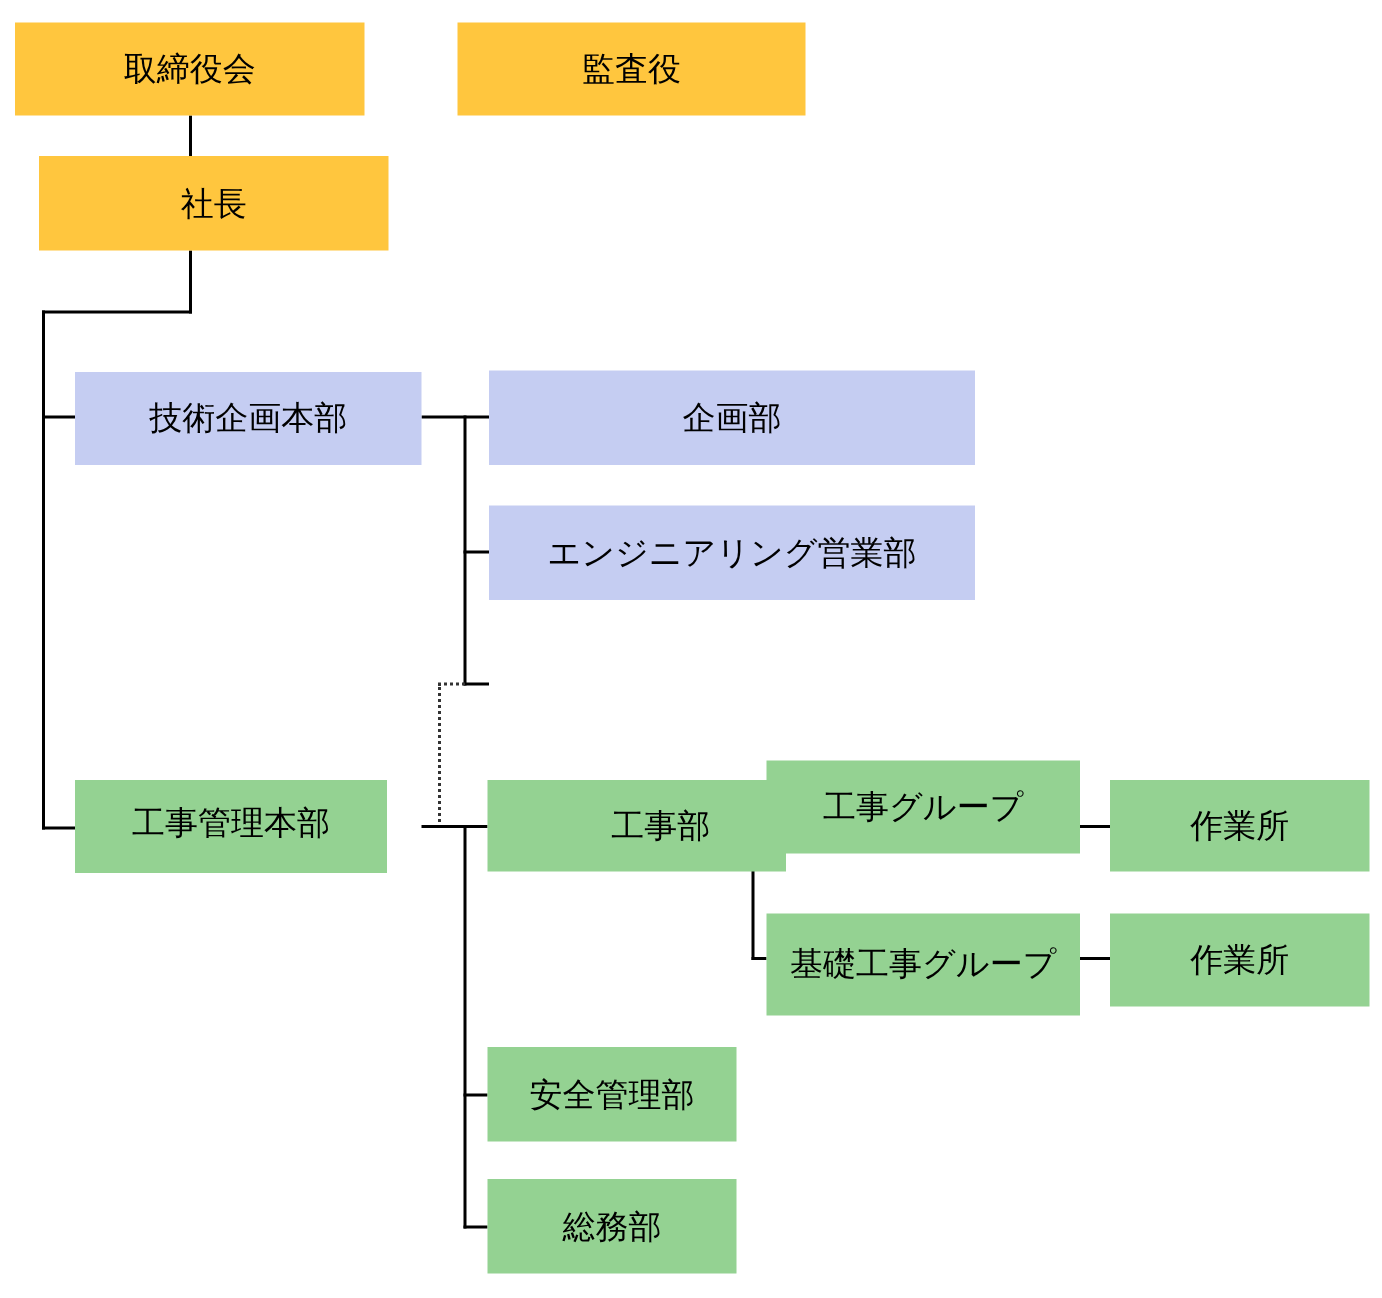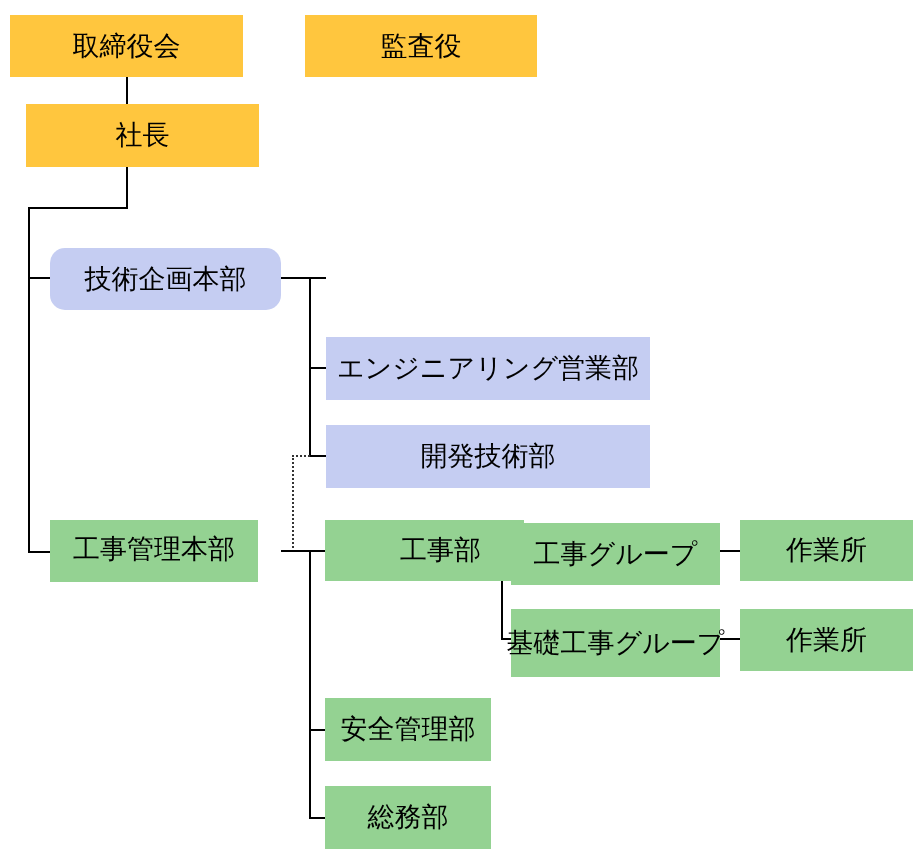--- a/index.html
+++ b/index.html
@@ -9,21 +9,21 @@
     height: 865px;
     background: var(--bg, #ffffff);
     font-family: "Liberation Sans", "DejaVu Sans", sans-serif;
     overflow: hidden;
   }
   .node {
     position: absolute;
     display: flex;
     align-items: center;
     justify-content: center;
-    font-size: 27px;
+    font-size: 22px;
     line-height: 1;
     color: #000000;
     white-space: nowrap;
     text-align: center;
   }
   .c-yellow { background: var(--c-yellow, #FFC63E); }
   .c-blue   { background: var(--c-blue,   #C5CDF2); }
   .c-green  { background: var(--c-green,  #94D292); }
   .ln { position: absolute; background: var(--c-line, #000000); }
   .ln-h { height: 2px; }
@@ -67,26 +67,26 @@
   <div class="ln ln-h" style="left:492px; top:550px; width:19px;"></div>
   <div class="ln ln-v" style="left:501px; top:550px; height:90px;"></div>
   <div class="ln ln-h" style="left:501px; top:638px; width:10px;"></div>
   <div class="ln ln-h" style="left:720px; top:550px; width:20px;"></div>
   <div class="ln ln-h" style="left:720px; top:638px; width:20px;"></div>
 
   <div class="node c-yellow" style="left:10px;  top:15px;  width:233px; height:62px;">取締役会</div>
   <div class="node c-yellow" style="left:305px; top:15px;  width:232px; height:62px;">監査役</div>
   <div class="node c-yellow" style="left:26px;  top:104px; width:233px; height:63px;">社長</div>
 
-  <div class="node c-blue" style="left:50px;  top:248px; width:231px; height:62px;border-radius:15px;">技術企画本部</div>
+  <div class="node c-blue" style="left:50px;  top:248px; width:231px; height:62px;">技術企画本部</div>
+  <div class="node c-blue" style="left:326px; top:247px; width:324px; height:63px;">企画部</div>
   <div class="node c-blue" style="left:326px; top:337px; width:324px; height:63px;">エンジニアリング営業部</div>
-  <div class="node c-blue" style="left:326px; top:425px; width:324px; height:63px;">開発技術部</div>
 
   <div class="node c-green" style="left:50px;  top:520px; width:208px; height:62px;font-family:Liberation Mono, monospace;">工事管理本部</div>
   <div class="node c-green" style="left:325px; top:520px; width:167px; height:61px;padding-left:32px;">工事部</div>
-  <div class="node c-green" style="left:511px; top:523px; width:209px; height:62px;">工事グループ</div>
+  <div class="node c-green" style="left:511px; top:507px; width:209px; height:62px;">工事グループ</div>
   <div class="node c-green" style="left:740px; top:520px; width:173px; height:61px;">作業所</div>
   <div class="node c-green" style="left:511px; top:609px; width:209px; height:68px;">基礎工事グループ</div>
   <div class="node c-green" style="left:740px; top:609px; width:173px; height:62px;">作業所</div>
   <div class="node c-green" style="left:325px; top:698px; width:166px; height:63px;">安全管理部</div>
   <div class="node c-green" style="left:325px; top:786px; width:166px; height:63px;">総務部</div>
 
 </div>
 
 </body></html>

